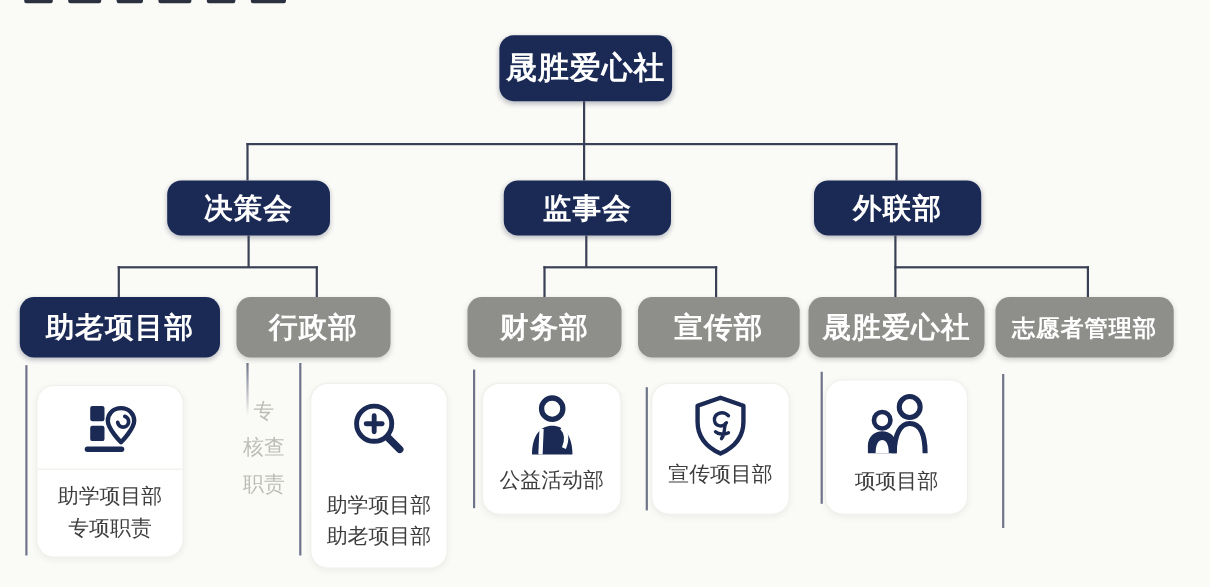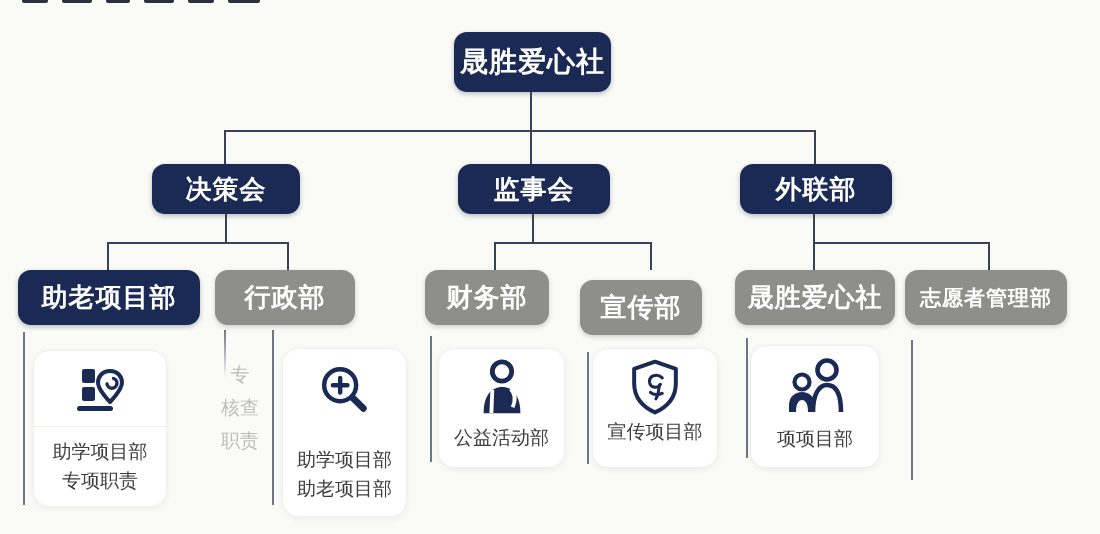--- a/index.html
+++ b/index.html
@@ -81,24 +81,24 @@
   <i class="ln" style="left:813px;top:214px;width:2px;height:56px"></i>
   <i class="ln" style="left:813px;top:242px;width:177px;height:2px"></i>
   <i class="ln" style="left:988px;top:242px;width:2px;height:28px"></i>
 
   <div class="node navy l3" style="left:18px;top:270px;width:182px;height:55px">
     <span>助老项目部</span>
   </div>
   <div class="node gray l3" style="left:215px;top:270px;width:140px;height:55px">
     <span>行政部</span>
   </div>
-  <div class="node gray l3" style="left:425px;top:270px;width:124px;height:55px">
+  <div class="node gray l3" style="left:425px;top:270px;width:140px;height:55px">
     <span>财务部</span>
   </div>
-  <div class="node gray l3" style="left:580px;top:280px;width:122px;height:55px">
+  <div class="node gray l3" style="left:580px;top:270px;width:147px;height:55px">
     <span>宣传部</span>
   </div>
   <div class="node gray l3" style="left:735px;top:270px;width:160px;height:55px">
     <span>晟胜爱心社</span>
   </div>
   <div class="node gray l3s" style="left:905px;top:270px;width:162px;height:55px">
     <span>志愿者管理部</span>
   </div>
 
   <i class="sideln" style="left:23px;top:332px;height:173px"></i>

